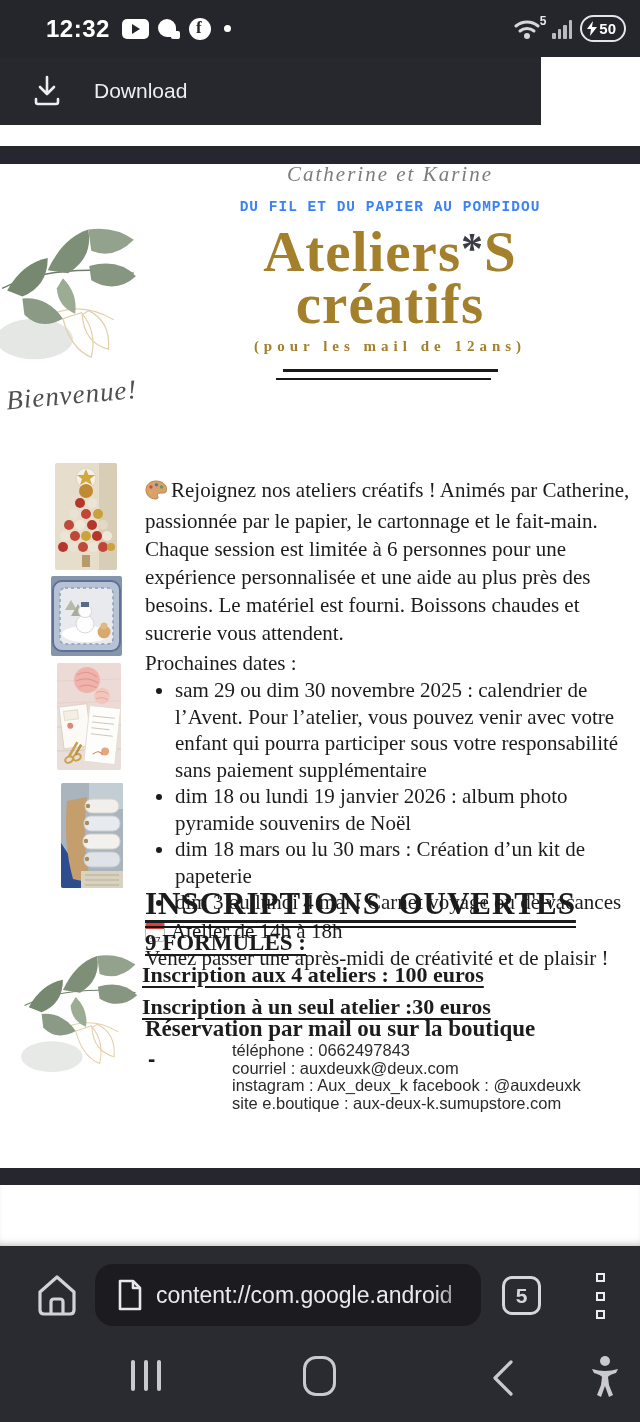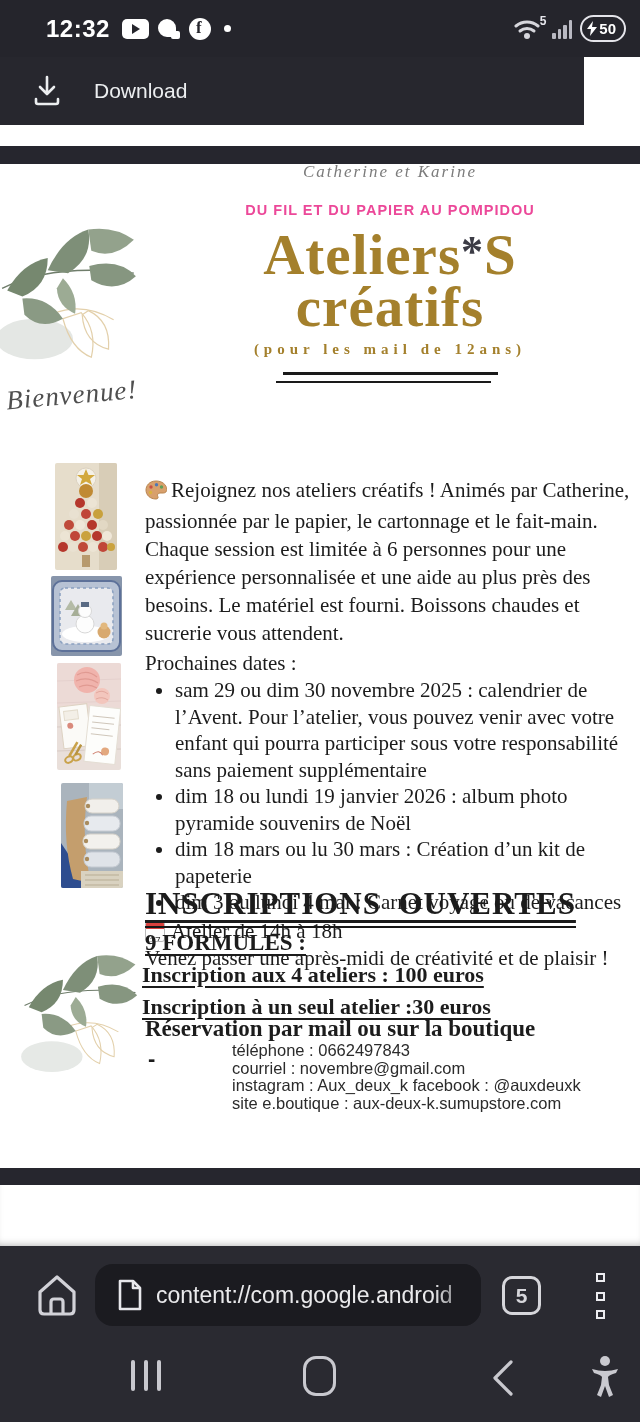--- a/index.html
+++ b/index.html
@@ -31,21 +31,21 @@
   .sb-dot { width:7px; height:7px; background:#fff; border-radius:50%; margin-left:4px; }
   .sb-right { position:absolute; right:14px; top:0; height:57px; display:flex; align-items:center; gap:8px; }
   .wifi-wrap { position:relative; width:30px; height:24px; }
   .wifi-num { position:absolute; right:-2px; top:-3px; font-size:12px; color:#e8e8ee; font-weight:bold; }
   .sig-bars { display:flex; align-items:flex-end; gap:2px; height:20px; }
   .sig-bars i { display:block; width:3.5px; background:#b9b9c2; border-radius:1px; }
   .battery-pill { display:flex; align-items:center; gap:2px; border:2px solid #e4e4ea; border-radius:14px;
     padding:2px 8px 2px 5px; color:#fff; font-size:15px; font-weight:bold; height:27px; }
 
   .downloadbar {
-    position:absolute; left:0; top:57px; width:584px; height:68px;
+    position:absolute; left:0; top:57px; width:541px; height:68px;
     background:#27272e; display:flex; align-items:center; color:#eceef0;
   }
   .dl-label { font-size:21px; margin-left:32px; }
   .strip-white-top { position:absolute; left:0; top:125px; width:640px; height:21px; background:#fff; }
   .strip-dark-top  { position:absolute; left:0; top:146px; width:640px; height:18px; background:#26262e; }
 
   
   .doc { position:absolute; left:0; top:164px; width:640px; height:1004px; background:#fff; overflow:hidden;
          font-family:"Liberation Serif", serif; color:#1c1c1c; }
 
@@ -53,23 +53,23 @@
   .leaves-top { left:-8px; top:52px; width:152px; height:165px; }
   .leaves-bottom { left:16px; top:770px; width:128px; height:160px; }
 
   .welcome { position:absolute; left:6px; top:214px; width:170px;
     font-style:italic; font-size:27px; color:#4f4f4f; transform:rotate(-5deg);
     letter-spacing:1px; }
 
   .head { position:absolute; left:140px; top:0; width:500px; text-align:center; }
   .brand { margin-top:58px; font-size:36px; letter-spacing:4px; color:#c6ae87; }
   .brand .star { display:inline-block; font-size:30px; transform:translate(10px,-2px); }
-  .owners { font-style:italic; font-size:17px; color:#7c7c7c; margin-top:-2px; letter-spacing:2px; }
-  .tagline { font-family:Liberation Sans, sans-serif; font-size:14.5px; font-weight:bold;
-    color:#ec4899; letter-spacing:1px; margin-top:20px; }
+  .owners { font-style:italic; font-size:21px; color:#7c7c7c; margin-top:-2px; letter-spacing:2px; }
+  .tagline { font-family:Liberation Mono, monospace; font-size:14.5px; font-weight:bold;
+    color:#3b82f6; letter-spacing:1px; margin-top:12px; }
   .big-title { font-size:57px; font-weight:bold; color:#a4802c; line-height:52px; margin-top:8px; letter-spacing:1px; }
   .big-title .tstar { color:#3c3c46; font-size:44px; vertical-align:8px; }
   .subtitle { font-size:15px; font-weight:bold; color:#a4802c; letter-spacing:5px; margin-top:8px; }
   .rules { margin:14px auto 0; width:215px; }
   .rules div { height:2.5px; background:#1a1a1a; }
   .rules div:last-child { margin-top:6px; transform:translateX(-7px); }
 
   .photo { position:absolute; border-radius:2px; overflow:hidden; }
   .photo svg { display:block; }
   .photo1 { left:55px; top:299px; }
@@ -343,21 +343,21 @@
     </div>
 
     <div class="h-inscriptions">INSCRIPTIONS  OUVERTES</div>
     <div class="h-formules">9 FORMULES :</div>
     <div class="formule formule1">Inscription aux 4 ateliers : 100 euros</div>
     <div class="formule formule2">Inscription à un seul atelier :30 euros </div>
     <div class="reservation">Réservation par mail ou sur la boutique</div>
     <div class="dash">-</div>
     <div class="contact">
       <div>téléphone : 0662497843</div>
-      <div>courriel : novembre@gmail.com</div>
+      <div>courriel : auxdeuxk@deux.com</div>
       <div>instagram : Aux_deux_k facebook : @auxdeuxk</div>
       <div>site e.boutique : aux-deux-k.sumupstore.com</div>
     </div>
 
     <svg class="leaves leaves-bottom" viewBox="0 0 150 160">
       <ellipse cx="42" cy="130" rx="36" ry="18" fill="#e6e9e6"></ellipse>
       <path d="M60 95 q30 -12 60 6" fill="none" stroke="#e3d0ab" stroke-width="1.2"></path>
       <path d="M70 100 q8 30 28 38 q6 -26 -10 -44 Z" fill="none" stroke="#e3d0ab" stroke-width="1.2"></path>
       <path d="M95 92 q22 10 20 38 q-24 -6 -26 -34 Z" fill="none" stroke="#e3d0ab" stroke-width="1.2"></path>
       <path d="M10 70 Q60 45 140 55" fill="none" stroke="#6f7d6b" stroke-width="1.4"></path>

